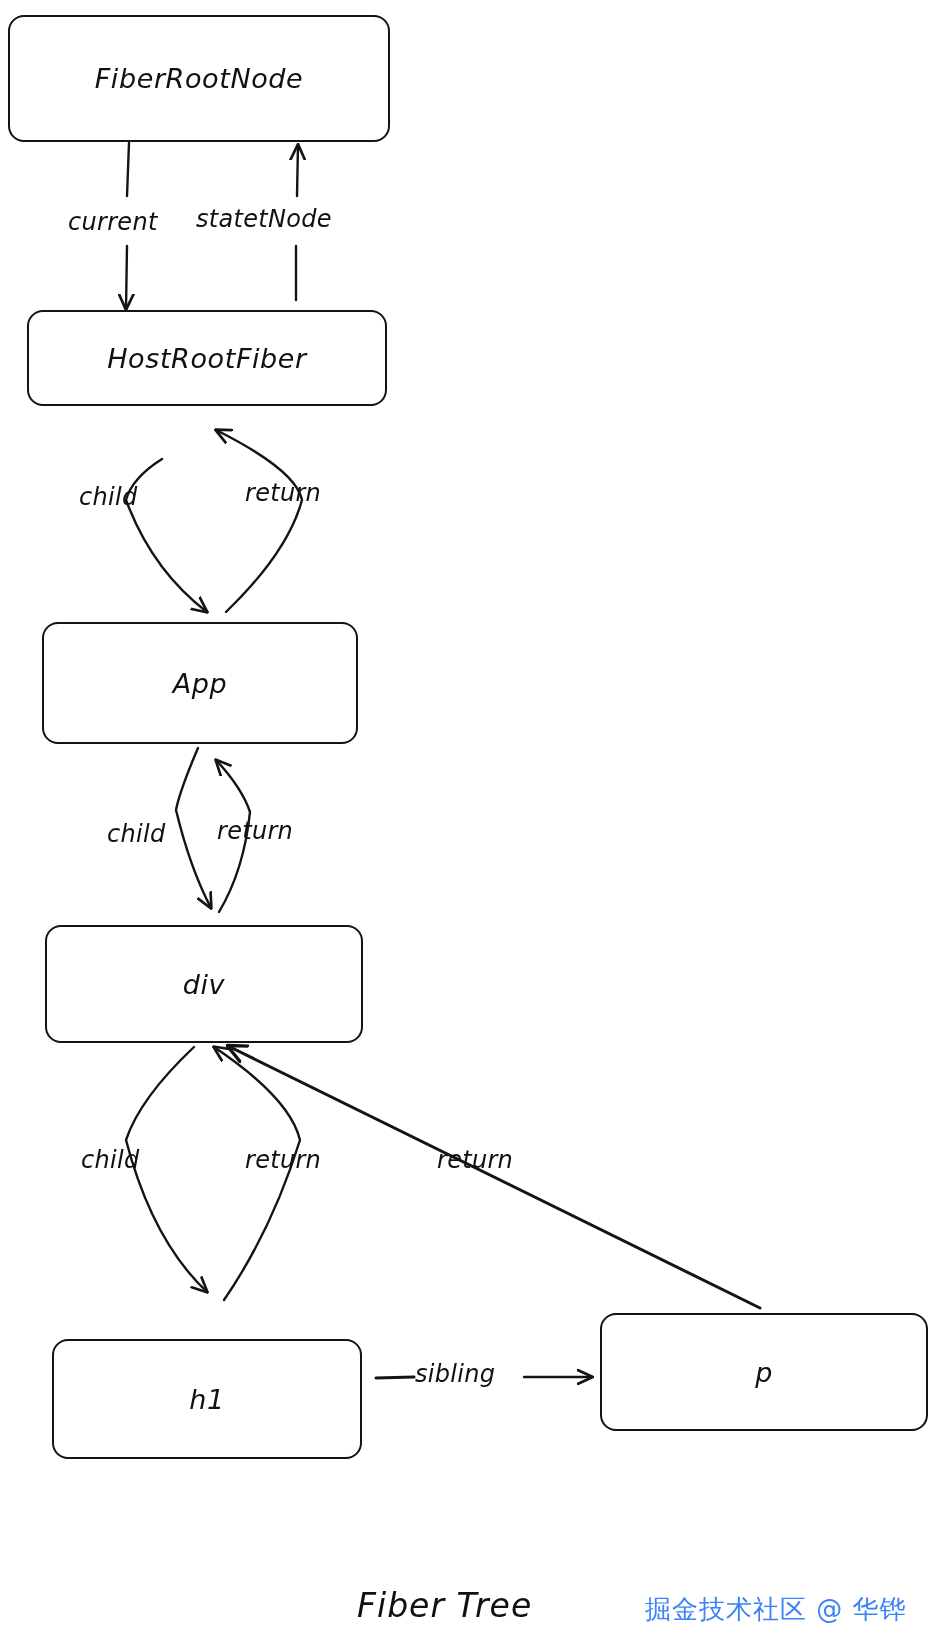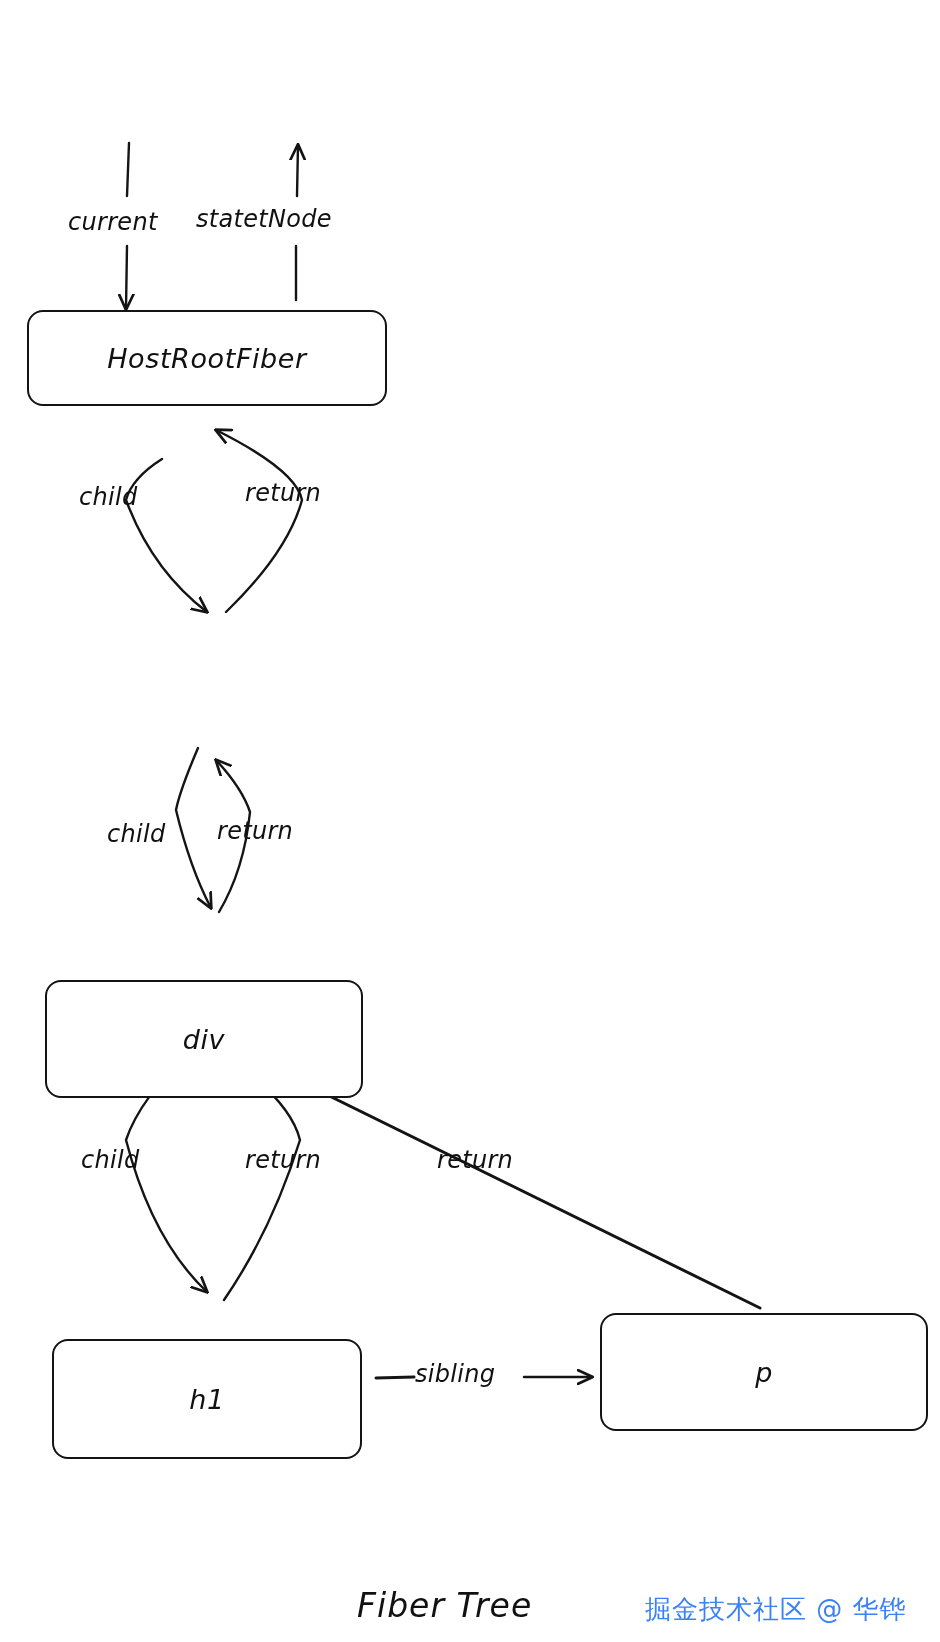--- a/index.html
+++ b/index.html
@@ -104,27 +104,33 @@
 
       <path d="M 224 1300 Q 272 1230 300 1140 Q 290 1098 214 1047" marker-end="url(#arrow)"></path>
 
       <path stroke-width="3" d="M 760 1308 L 228 1046" marker-end="url(#arrow)"></path>
 
       <path stroke-width="3" d="M 376 1378 L 414 1377"></path>
       <path stroke-width="2.4" d="M 524 1377 L 592 1377" marker-end="url(#arrow)"></path>
     </g>
   </svg>
 
+  <div class="node" style="left:8px; top:15px; width:382px; height:127px;">
+    <span class="node-label">FiberRootNode</span>
+  </div>
 
   <div class="node" style="left:27px; top:310px; width:360px; height:96px;">
     <span class="node-label">HostRootFiber</span>
   </div>
 
+  <div class="node" style="left:42px; top:622px; width:316px; height:122px;">
+    <span class="node-label">App</span>
+  </div>
 
-  <div class="node" style="left:45px; top:980px; width:318px; height:118px;">
+  <div class="node" style="left:45px; top:925px; width:318px; height:118px;">
     <span class="node-label">div</span>
   </div>
 
   <div class="node" style="left:52px; top:1303px; width:310px; height:120px;margin-top:36px;">
     <span class="node-label">h1</span>
   </div>
 
   <div class="node" style="left:600px; top:1313px; width:328px; height:118px;">
     <span class="node-label">p</span>
   </div>

